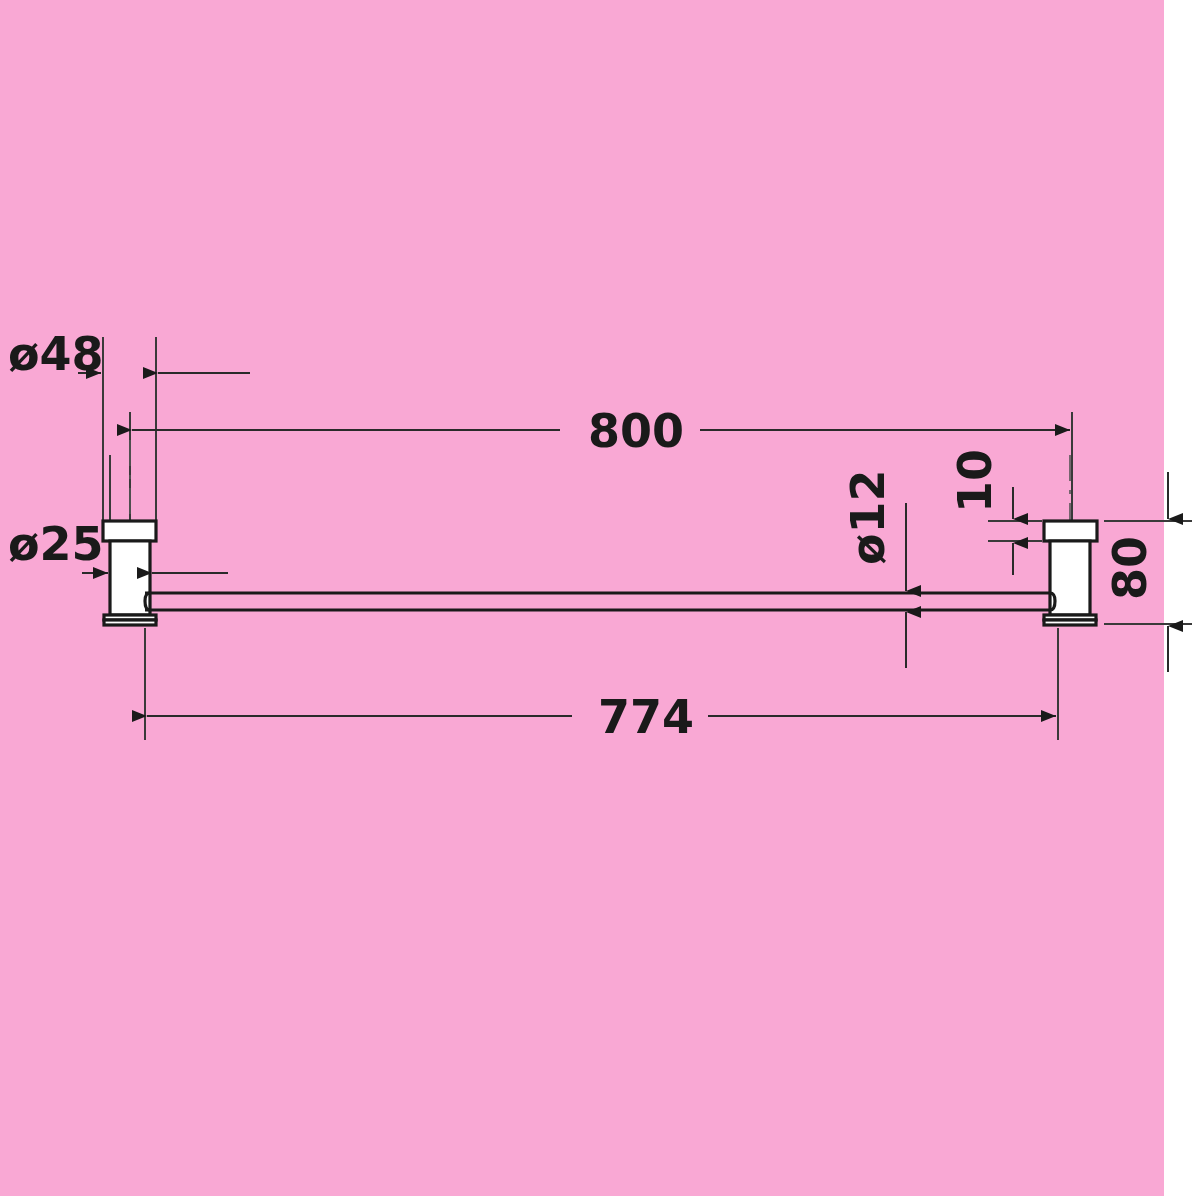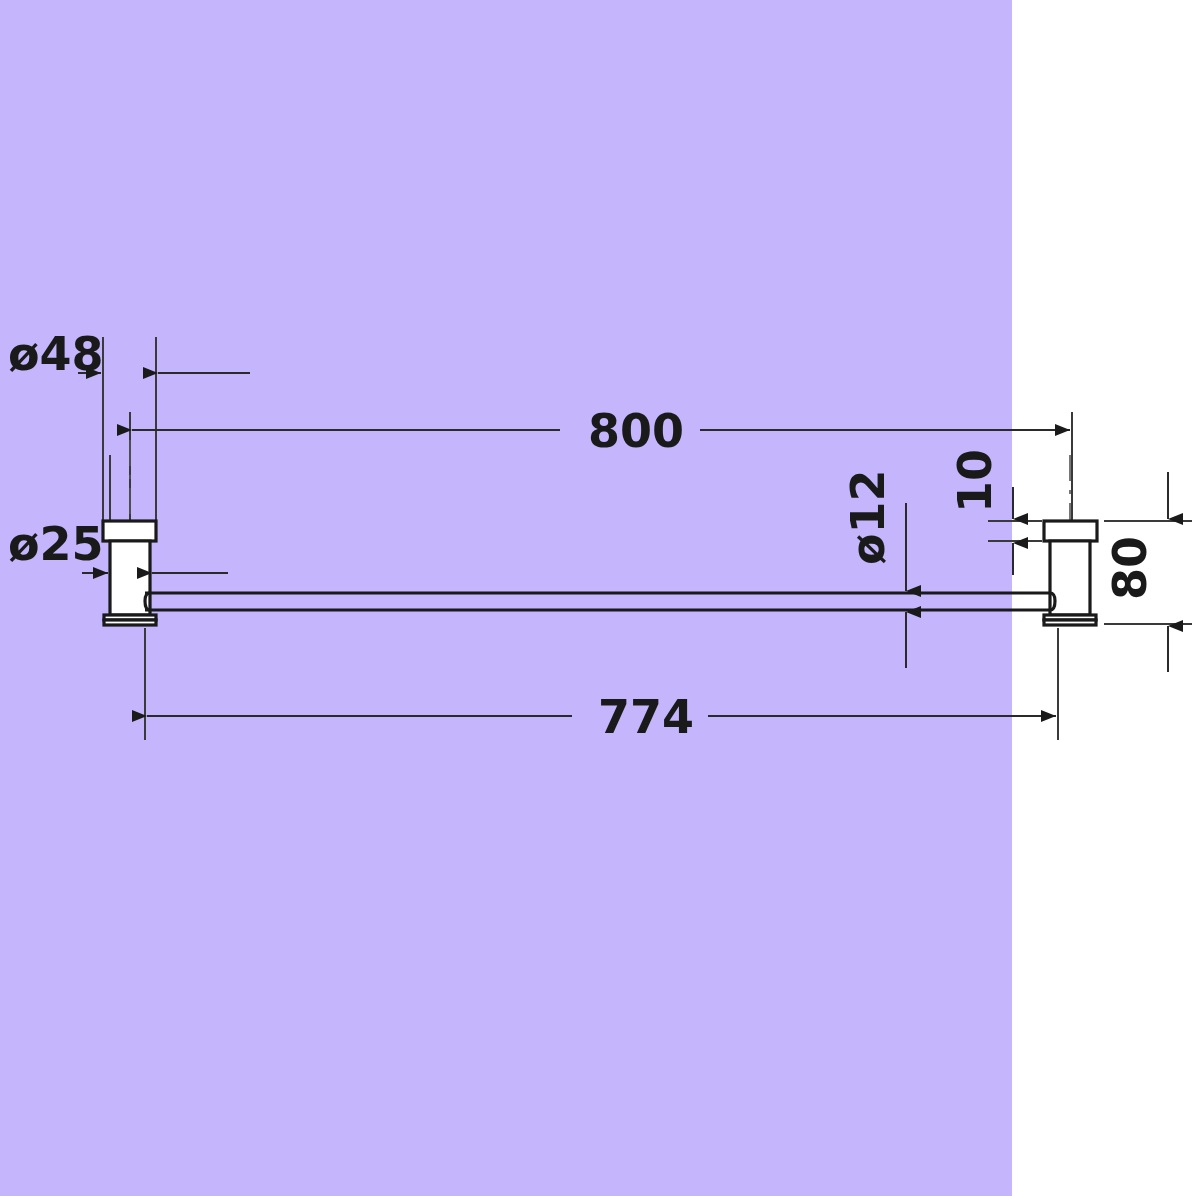--- a/index.html
+++ b/index.html
@@ -8,23 +8,23 @@
     background: #ffffff;
   }
   body {
     width: 1196px;
     height: 1196px;
     font-family: "DejaVu Sans", sans-serif;
     overflow: hidden;
   }
   #drawing-root {
     position: relative;
-    width: 1012px;
+    width: 1164px;
     height: 1196px;
-    background: #c4b5fd;
+    background: #f9a8d4;
   }
   svg#tech-drawing {
     display: block;
     width: 1196px;
     height: 1196px;
   }
   .dim-text {
     font-family: "DejaVu Sans", sans-serif;
     font-weight: bold;
     font-size: 46px;

